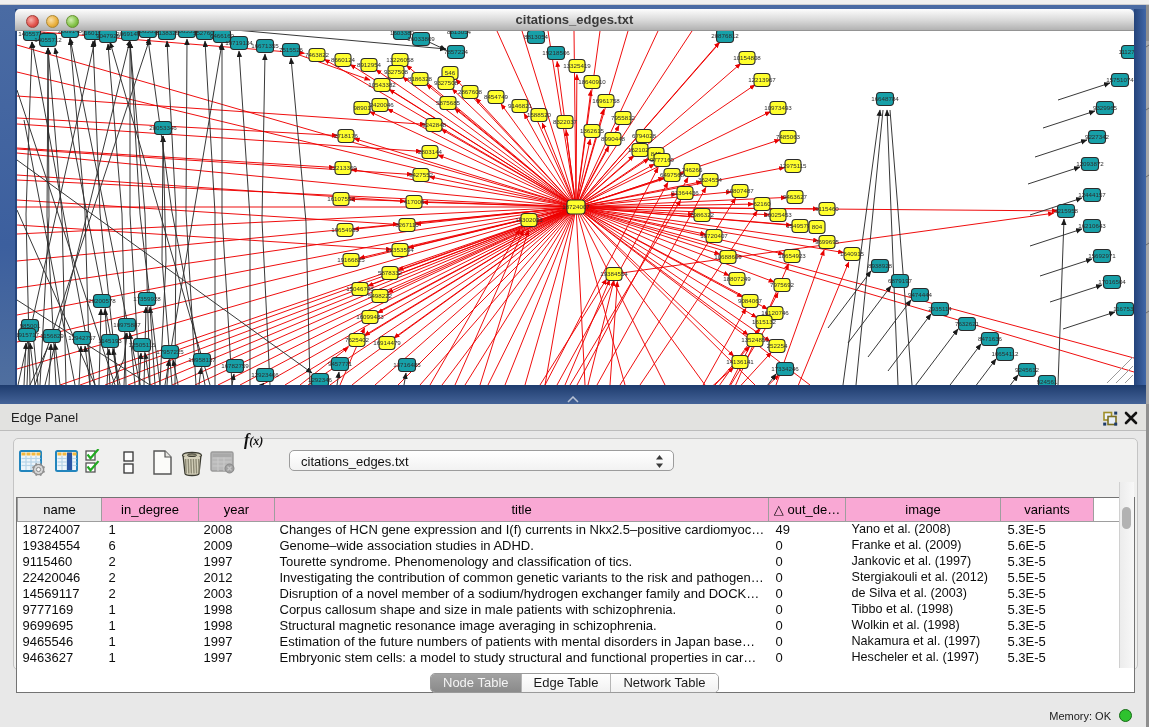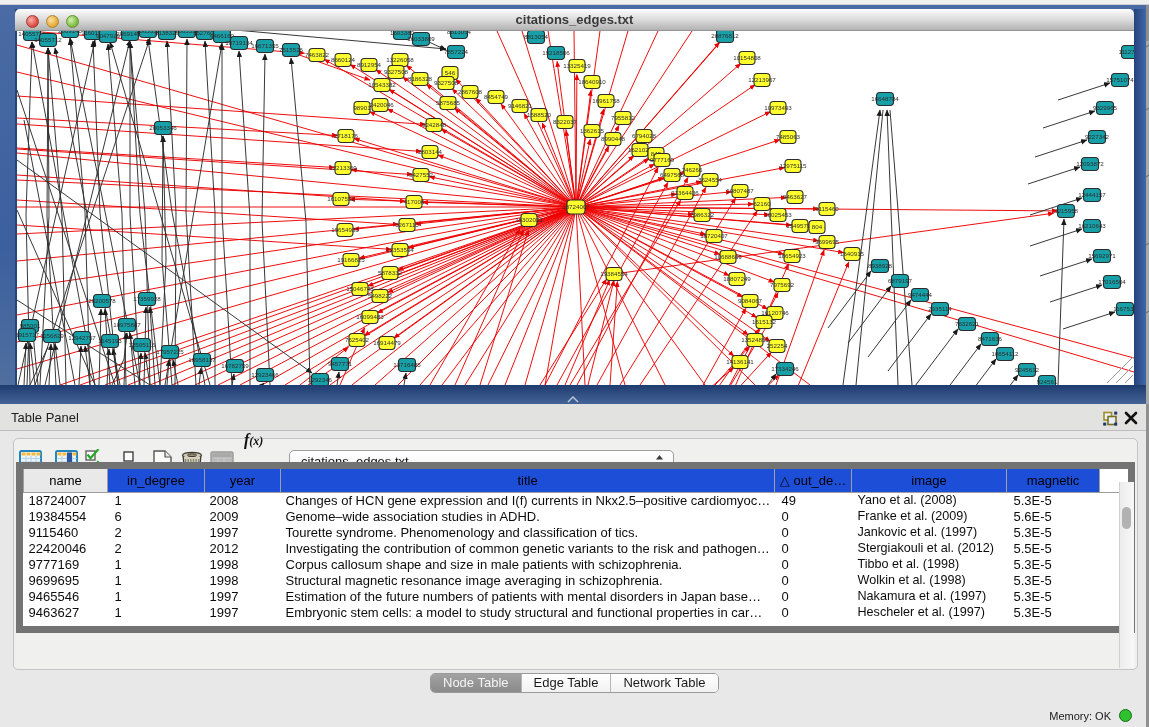--- a/index.html
+++ b/index.html
@@ -12,23 +12,23 @@
 #title {position:absolute;left:0;top:3px;width:1119px;text-align:center;font-size:13px;font-weight:bold;color:#3a3a3a}
 .light {position:absolute;top:5.5px;width:13px;height:13px;border-radius:50%}
 #canvas {position:absolute;left:17px;top:31px;width:1117px;height:354px;background:#fff;overflow:hidden}
 #rsliver {position:absolute;left:1146px;top:5px;width:3px;height:400px;background:#ababab}
 #panel {position:absolute;left:0;top:404px;width:1149px;height:323px;background:#e8e8e8}
 #phead {position:absolute;left:0;top:0;width:1149px;height:27px;background:#e2e2e0;border-bottom:1px solid #bcbcbc}
 #phead span {position:absolute;left:11px;top:6px;font-size:13px;color:#1e1e1e}
 #pcontainer {position:absolute;left:13px;top:438px;width:1125px;height:232px;background:#f0f0ef;border:1px solid #c4c4c4;border-radius:5px}
 #combo {position:absolute;left:289px;top:450px;width:385px;height:21px;background:linear-gradient(#ffffff,#f2f2f2);border:1px solid #9c9c9c;border-radius:5px}
 #combo .t {position:absolute;left:11px;top:3px;font-size:13px;color:#111}
-#tablebox {position:absolute;left:16px;top:462px;width:1119px;height:171px;background:#fff;border:7px solid #737373}
+#tablebox {position:absolute;left:16px;top:497px;width:1119px;height:196px;background:#fff;border:1px solid #737373}
 table {border-collapse:collapse;table-layout:fixed;width:1103px;font-size:13px}
-th {height:23px;background:#1d4ed8;border:1px solid #9e9e9e;border-top:none;font-weight:normal;font-size:13px;padding:0}
+th {height:23px;background:#f9a8d4;border:1px solid #9e9e9e;border-top:none;font-weight:normal;font-size:13px;padding:0}
 th.c0 {background:#e9e9e9}
 th.c7 {background:#fff;border-right:none}
 td {height:16px;padding:0 0 0 5px;color:#0c0c0c;white-space:nowrap;overflow:hidden;text-overflow:ellipsis}
 td.c1,td.c4 {padding-left:7px}
 td.c5 {padding-left:6px;font-size:12.6px}
 td.c6 {padding-left:7px}
 .c0 {width:84px} .c1 {width:97px} .c2 {width:76px} .c3 {width:494px} .c4 {width:77px}
 .c5 {width:155px} .c6 {width:93px} .c7 {width:27px}
 #vscroll {position:absolute;left:1119px;top:482px;width:15px;height:186px;background:linear-gradient(90deg,#ececec,#f8f8f8);border-left:1px solid #d0d0d0}
 #vthumb {position:absolute;left:1122px;top:507px;width:9px;height:22px;background:#b2b2b2;border-radius:5px}
@@ -609,21 +609,21 @@
       <g stroke="#6a6a6a" stroke-width="1">
         <line x1="0" y1="42" x2="3" y2="40"></line>
         <line x1="0" y1="105" x2="3" y2="103"></line>
         <line x1="0" y1="172" x2="3" y2="170"></line>
         <line x1="0" y1="240" x2="3" y2="238"></line>
         <line x1="0" y1="308" x2="3" y2="306"></line>
       </g>
     </svg>
 <div id="panel">
  <div id="phead">
-        <span>Table Panel</span>
+        <span>Edge Panel</span>
       </div>
 </div>
 <svg width="18" height="18" style="position:absolute;left:1101px;top:410px">
       <rect x="3" y="2.5" width="7.5" height="7.5" fill="#eef3fb" stroke="#a08f28" stroke-width="1.6"></rect>
       <rect x="7" y="6.5" width="8" height="8" fill="#e8effa" stroke="#7a6f20" stroke-width="1.6"></rect>
       <rect x="13.2" y="1.6" width="3" height="3" fill="#1c3a68"></rect>
       <rect x="2.2" y="12.6" width="3" height="3" fill="#1c3a68"></rect>
       <rect x="13.2" y="12.6" width="3" height="3" fill="#1c3a68"></rect>
     </svg>
     <svg width="16" height="16" style="position:absolute;left:1123px;top:410px">
@@ -726,21 +726,21 @@
           <col class="c7">
         </colgroup>
 <thead>
           <tr>
             <th class="c0">name</th>
             <th class="c1">in_degree</th>
             <th class="c2">year</th>
             <th class="c3">title</th>
             <th class="c4">△ out_de…</th>
             <th class="c5">image</th>
-            <th class="c6">magnetic</th>
+            <th class="c6">variants</th>
             <th class="c7"></th>
           </tr>
         </thead>
 <tbody>
           <tr>
             <td class="c0">18724007</td>
             <td class="c1">1</td>
             <td class="c2">2008</td>
             <td class="c3">Changes of HCN gene expression and I(f) currents in Nkx2.5–positive cardiomyoc…</td>
             <td class="c4">49</td>
@@ -769,20 +769,30 @@
             <td class="c7"></td>
           </tr>
           <tr>
             <td class="c0">22420046</td>
             <td class="c1">2</td>
             <td class="c2">2012</td>
             <td class="c3">Investigating the contribution of common genetic variants to the risk and pathogen…</td>
             <td class="c4">0</td>
             <td class="c5">Stergiakouli et al. (2012)</td>
             <td class="c6">5.5E-5</td>
+            <td class="c7"></td>
+          </tr>
+          <tr>
+            <td class="c0">14569117</td>
+            <td class="c1">2</td>
+            <td class="c2">2003</td>
+            <td class="c3">Disruption of a novel member of a sodium/hydrogen exchanger family and DOCK…</td>
+            <td class="c4">0</td>
+            <td class="c5">de Silva et al. (2003)</td>
+            <td class="c6">5.3E-5</td>
             <td class="c7"></td>
           </tr>
           <tr>
             <td class="c0">9777169</td>
             <td class="c1">1</td>
             <td class="c2">1998</td>
             <td class="c3">Corpus callosum shape and size in male patients with schizophrenia.</td>
             <td class="c4">0</td>
             <td class="c5">Tibbo et al. (1998)</td>
             <td class="c6">5.3E-5</td>

